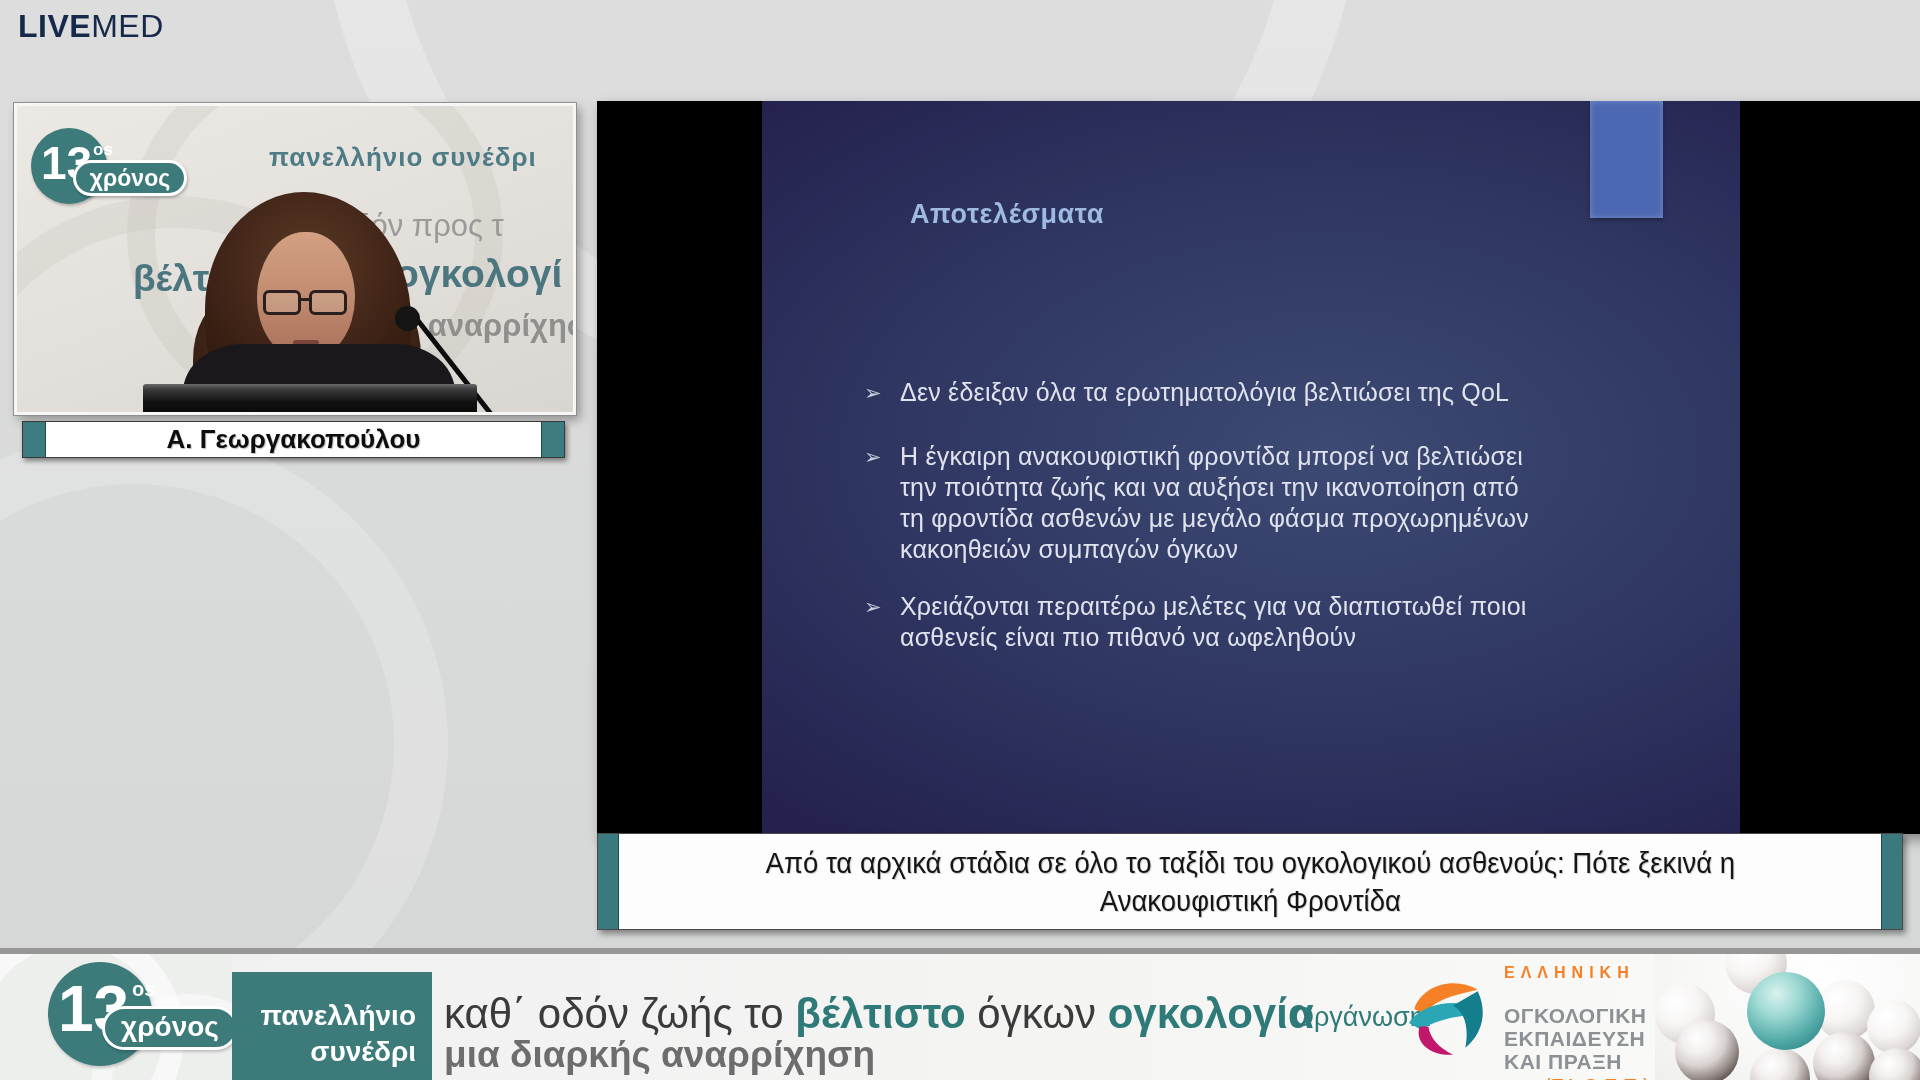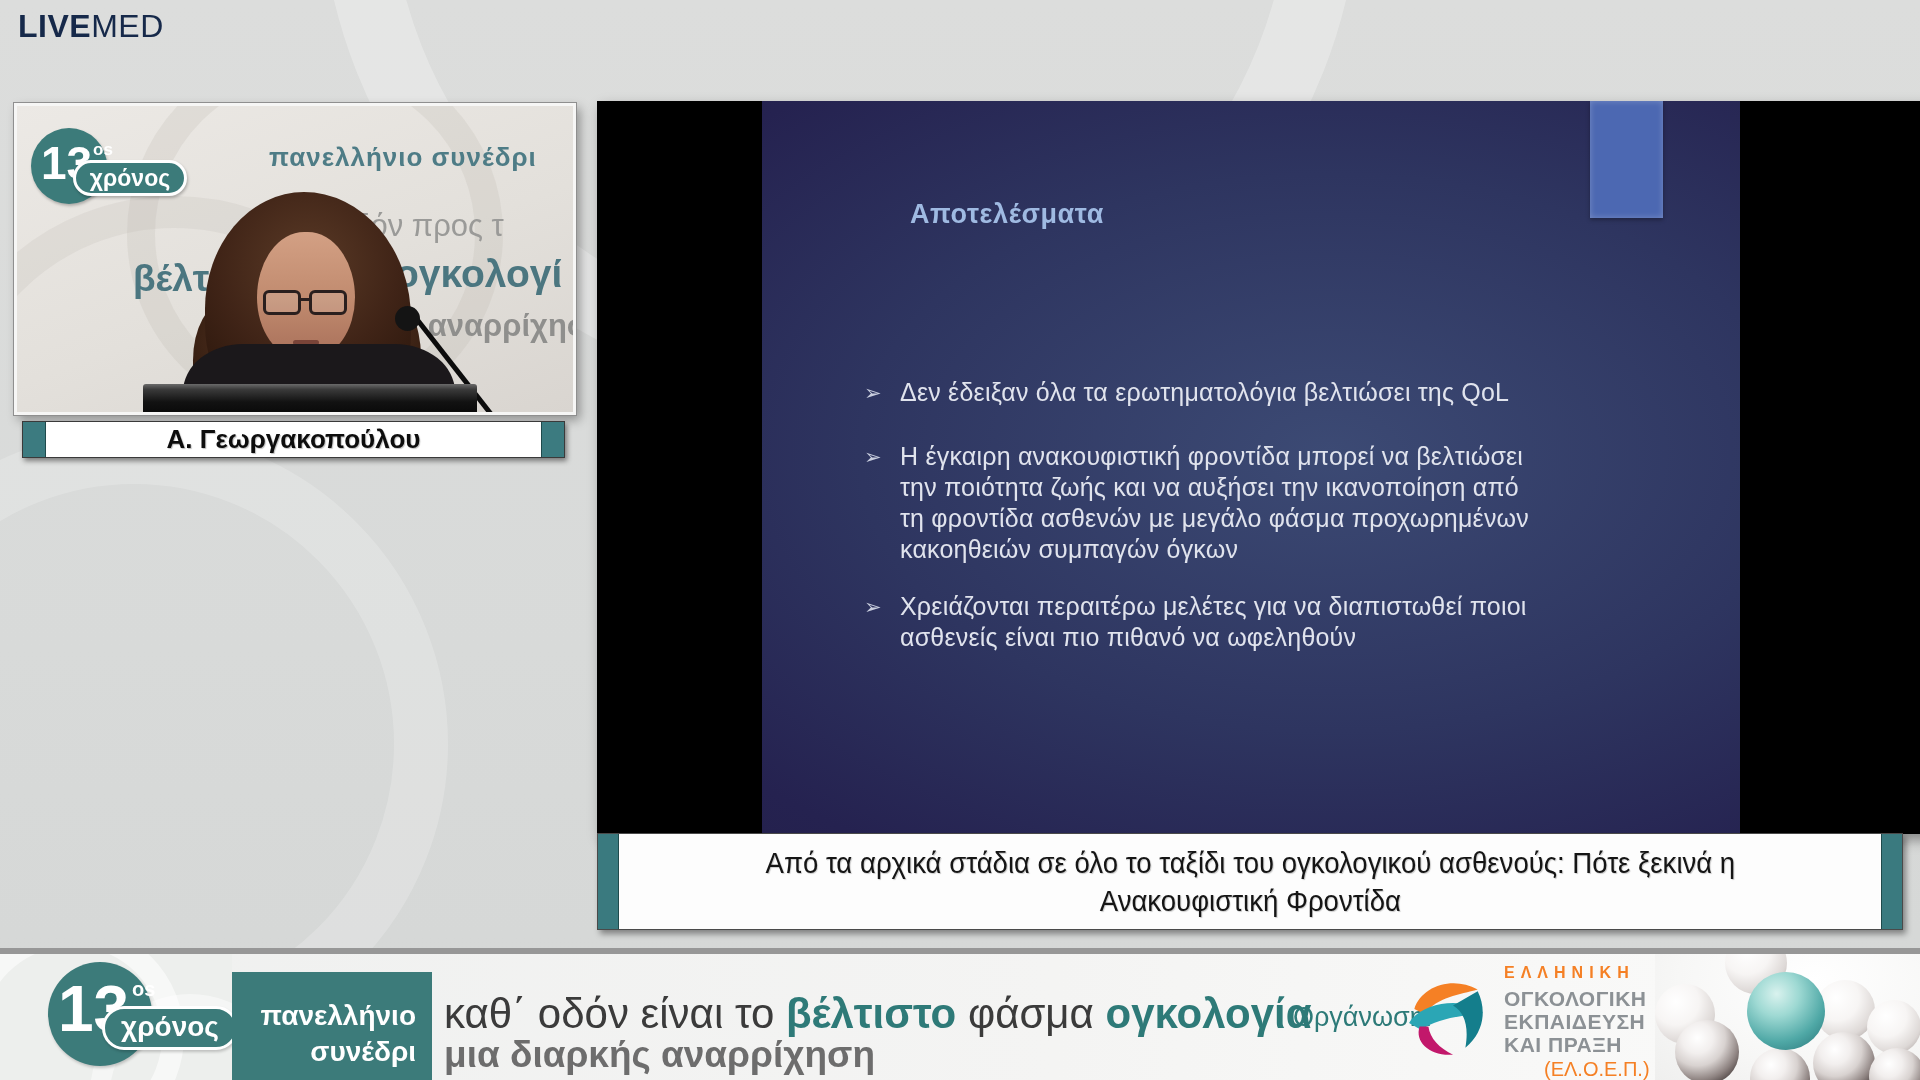--- a/index.html
+++ b/index.html
@@ -115,21 +115,21 @@
     border:3px solid #fff;box-sizing:border-box;color:#fff;font-size:28px;font-weight:700;
     text-align:center;line-height:36px;box-shadow:1px 2px 3px rgba(0,0,0,.2);}
   .f-tealbox{left:232px;top:18px;width:200px;height:126px;background:#3c7b7a;box-sizing:border-box;
     padding:26px 16px 0 0;text-align:right;color:#fff;font-size:28px;font-weight:700;line-height:36px;}
   .f-tagline1{left:444px;top:36px;font-size:42px;color:#3b3b3b;white-space:nowrap;}
   .f-tagline1 .hl{color:#2e7a78;font-weight:700;}
   .f-tagline2{left:444px;top:80px;font-size:37px;font-weight:700;color:#6d6d6d;white-space:nowrap;}
   .f-org-label{left:1293px;top:48px;font-size:27px;color:#2d7a78;}
   .f-org-logo{left:1402px;top:16px;width:88px;height:92px;}
   .f-org-text{left:1504px;top:10px;}
-  .f-org-text .l1{font-size:16px;font-weight:700;color:#f58025;letter-spacing:6px;margin-bottom:5px;}
+  .f-org-text .l1{font-size:16px;font-weight:700;color:#f58025;letter-spacing:6px;margin-bottom:22px;}
   .f-org-text .lg{font-size:21px;font-weight:700;color:#8c9195;line-height:23px;letter-spacing:.5px;}
   .f-org-text .l5{font-size:20px;font-weight:400;color:#f58025;margin-top:2px;margin-left:40px;}
   .f-spheres{left:1655px;top:0;width:265px;height:126px;overflow:hidden;
     background:radial-gradient(ellipse at 60% 20%,#ffffff 0%,#f7f7f6 60%,#efefee 100%);}
   .sphere{position:absolute;border-radius:50%;}
   .sp-chrome{background:radial-gradient(circle at 35% 28%, #ffffff 0%, #f2efee 25%, #d8d2d0 45%, #8d8280 68%, #3a3130 88%, #171212 100%);}
   .sp-white{background:radial-gradient(circle at 35% 30%, #ffffff 0%, #f7f5f4 40%, #ddd8d6 70%, #aba2a0 92%, #8a817f 100%);}
   .sp-teal{background:radial-gradient(circle at 38% 28%, #d9f2ee 0%, #9ed9d3 30%, #4fa8a6 65%, #256f74 100%);}
 </style>
 </head>
@@ -218,21 +218,21 @@
       <div class="abs f-badge-13" style="left:10px;top:10px;">13</div>
       <div class="abs f-badge-os" style="left:84px;top:16px;">os</div>
     </div>
     <div class="abs f-badge-pill">χρόνος</div>
 
     <div class="abs f-tealbox">
       <div>πανελλήνιο</div>
       <div>συνέδρι</div>
     </div>
 
-    <div class="abs f-tagline1"><span>καθ΄ οδόν είναι το </span><span class="hl">βέλτιστο</span><span> φάσμα </span><span class="hl">ογκολογία</span></div>
+    <div class="abs f-tagline1"><span>καθ΄ οδόν ζωής το </span><span class="hl">βέλτιστο</span><span> όγκων </span><span class="hl">ογκολογία</span></div>
     <div class="abs f-tagline2">μια διαρκής αναρρίχηση</div>
 
     <div class="abs f-org-label">Οργάνωση:</div>
 
     <svg class="abs f-org-logo" viewBox="0 0 100 100">
       <path d="M14,42 C22,16 58,4 86,20 C66,26 40,28 26,48 Z" fill="#f58025"></path>
       <path d="M8,58 C20,36 68,26 92,46 C70,50 40,52 22,66 Z" fill="#2ba6b5"></path>
       <path d="M86,22 C96,42 94,68 72,86 C76,64 72,46 58,38 Z" fill="#147e8c"></path>
       <path d="M20,62 C14,80 32,96 58,94 C42,86 32,76 30,62 Z" fill="#c2186b"></path>
     </svg>

